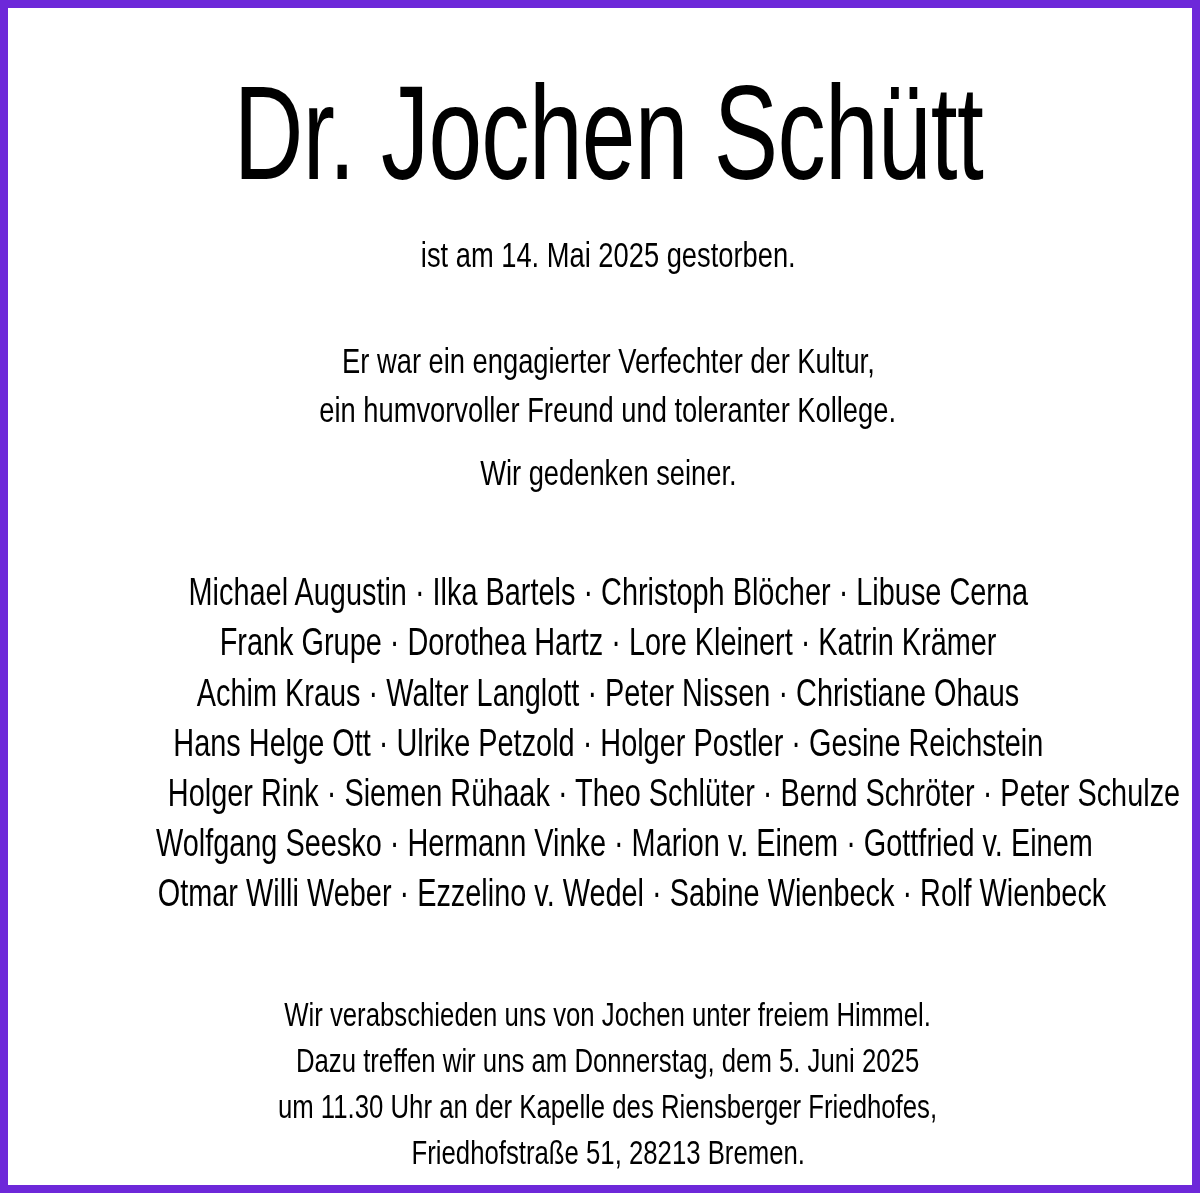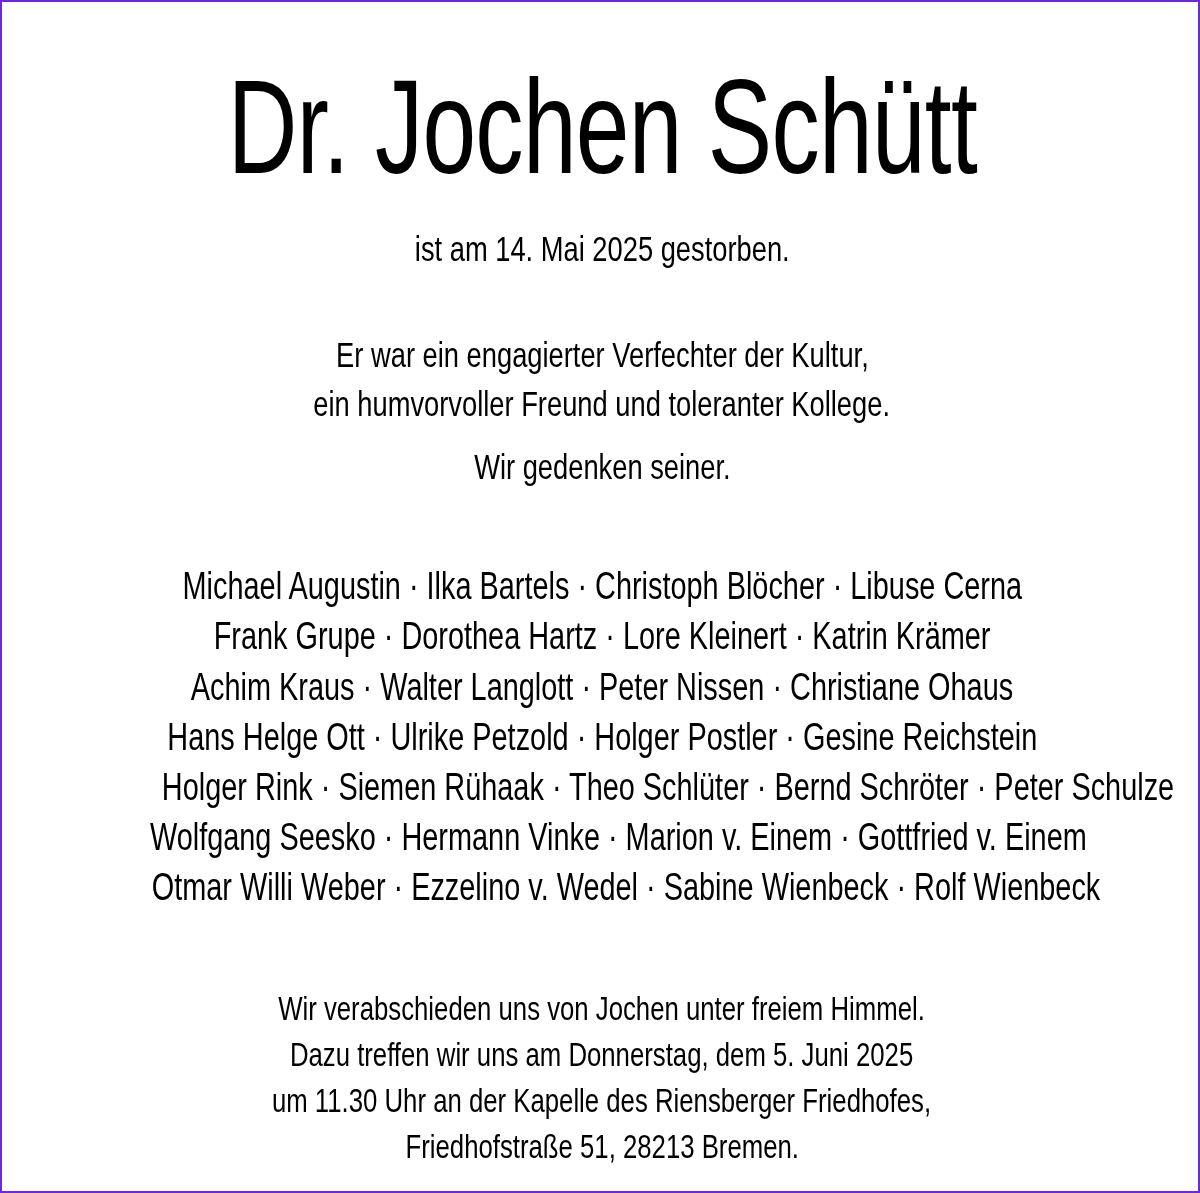--- a/index.html
+++ b/index.html
@@ -1,21 +1,21 @@
 <!DOCTYPE html>
 <html><head>
 <meta charset="utf-8">
 <style>
   html, body { margin: 0; padding: 0; background: #ffffff; }
   body { width: 1200px; height: 1193px; overflow: hidden; }
   .frame {
     position: absolute; left: 0; top: 0;
     width: 1200px; height: 1193px;
     box-sizing: border-box;
-    border: 2px solid #6d28d9;
+    border: 8px solid #6d28d9;
     background: #ffffff;
   }
   .line {
     position: absolute; left: 0; width: 1200px;
     text-align: center; white-space: nowrap;
     font-family: "Liberation Sans", "DejaVu Sans", sans-serif;
     color: #000000;
   }
   .line span.cond {
     display: inline-block;

